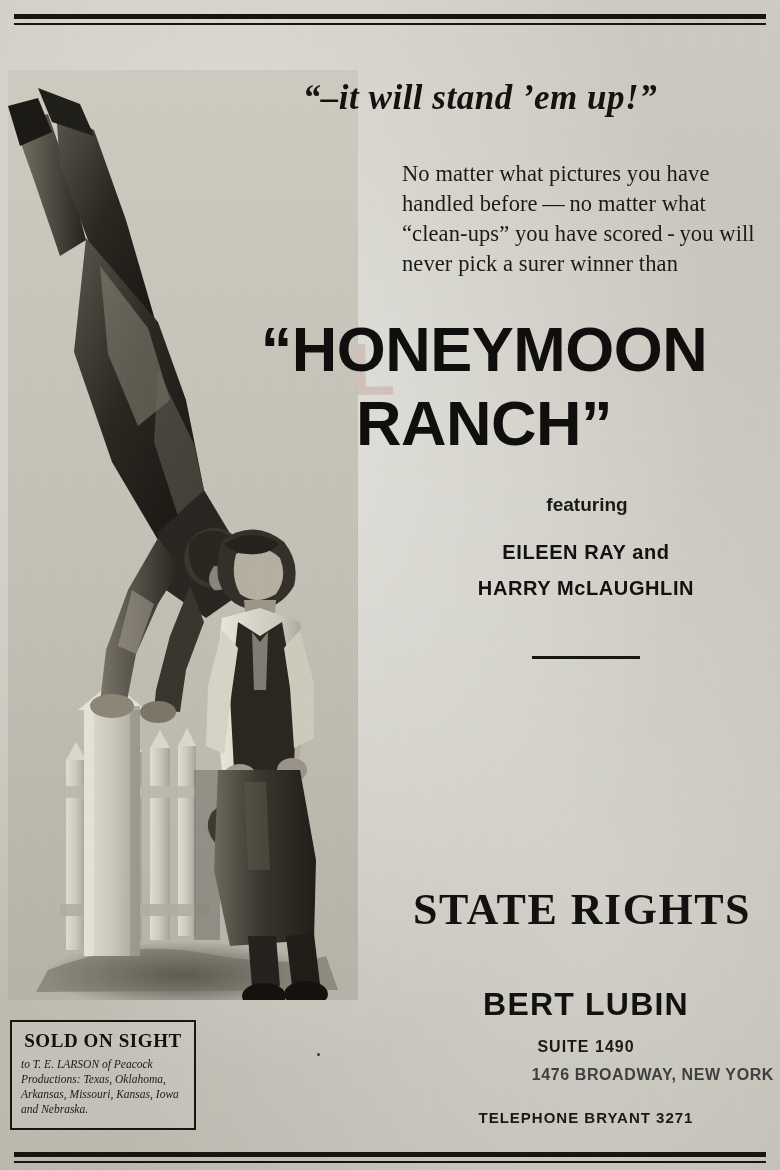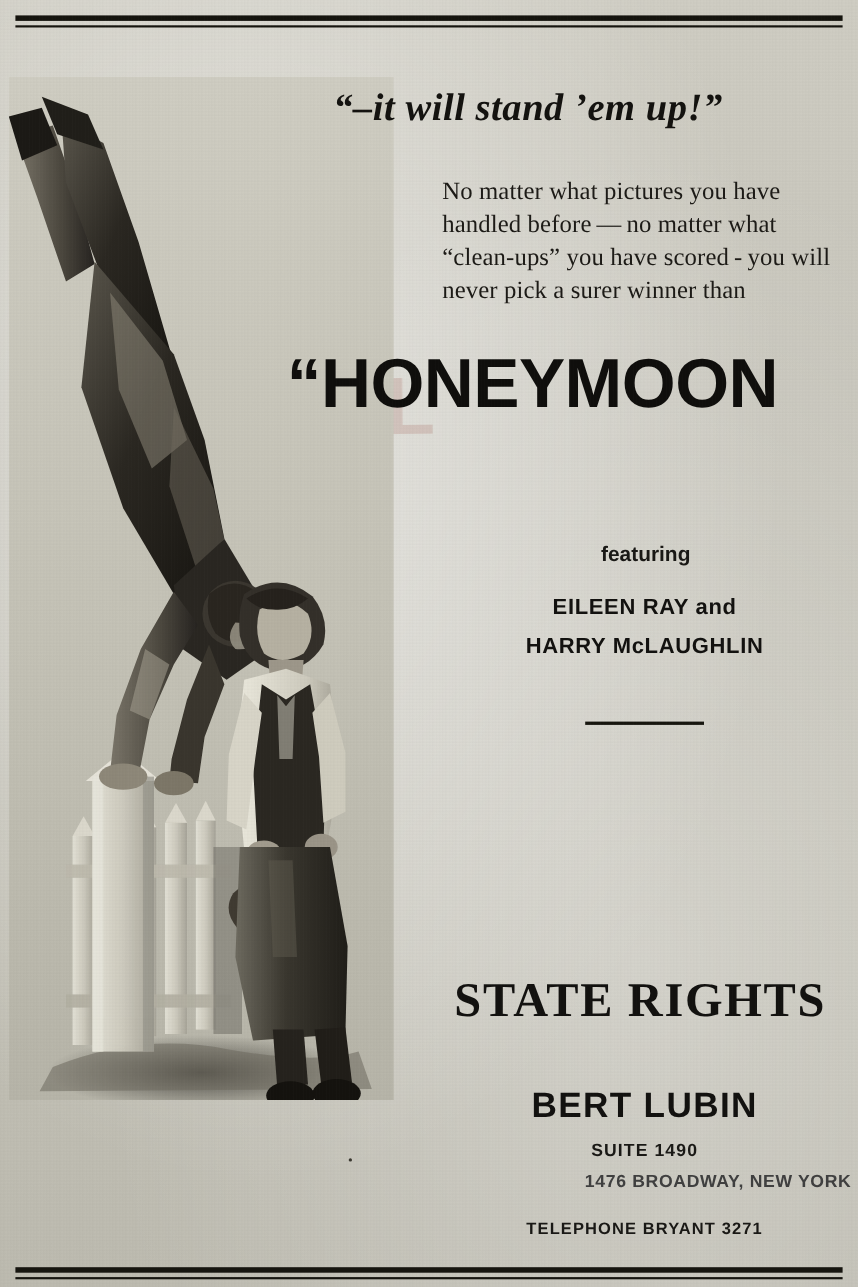--- a/index.html
+++ b/index.html
@@ -429,39 +429,44 @@
         <path d="M0 0 L350 0 L350 930 L0 930 Z" fill="none"></path>
       </svg>
     </div>
 
     <div class="tagline">“–it will stand ’em up!”</div>
 
     <div class="lede">No matter what pictures you have handled before — no matter what “clean-ups” you have scored - you will never pick a surer winner than</div>
 
     <div class="title">
       <div>“HONEYMOON</div>
+      <div>RANCH”</div>
     </div>
 
     <div class="featuring">featuring</div>
 
     <div class="stars">
       <div>EILEEN RAY and</div>
       <div>HARRY McLAUGHLIN</div>
     </div>
 
     <div class="divider"></div>
 
 
     <div class="state-rights">STATE RIGHTS</div>
 
     <div class="distributor">BERT LUBIN</div>
     <div class="suite">SUITE  1490</div>
     <div class="address">1476 BROADWAY, NEW YORK</div>
     <div class="phone">TELEPHONE  BRYANT  3271</div>
 
+    <div class="sold-box">
+      <div class="sold-title">SOLD ON SIGHT</div>
+      <div class="sold-body"><i>to T. E. LARSON of Peacock Productions: Texas, Oklahoma, Arkansas, Missouri, Kansas, Iowa and Nebraska.</i></div>
+    </div>
 
     <div class="dot-mark"></div>
   </div>
 
   <div class="grain"></div>
 
   <div class="rule-bottom">
     <div class="rule-thick"></div>
     <div class="rule-thin"></div>
   </div>

